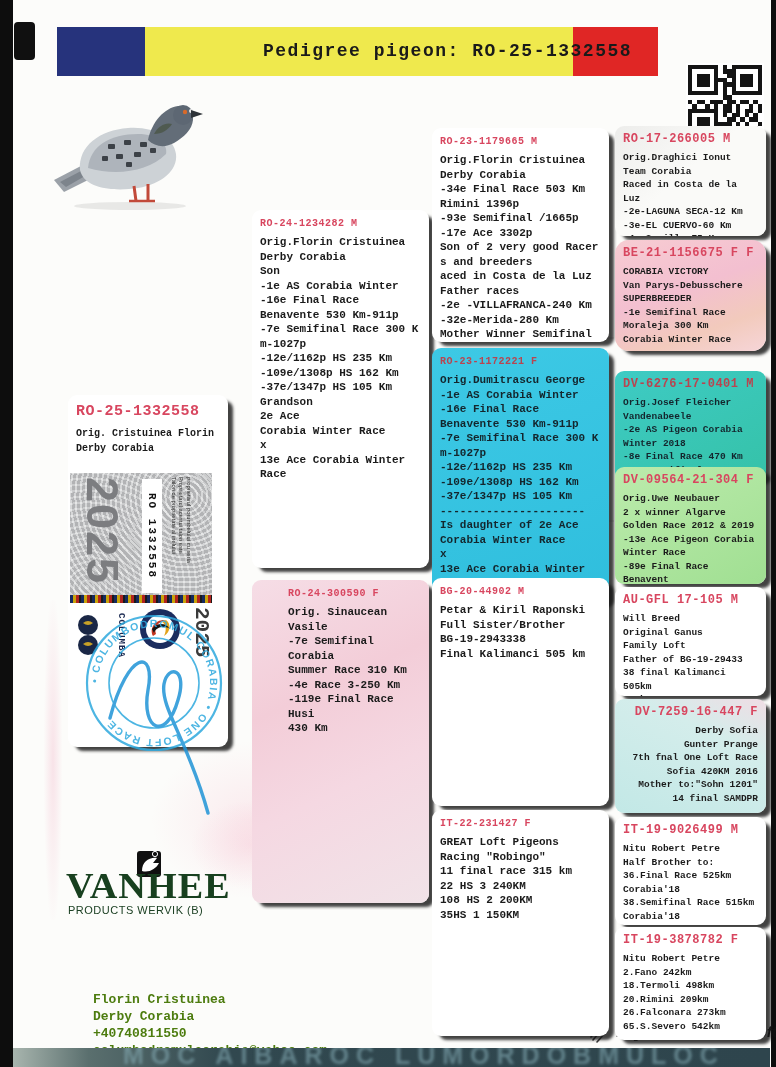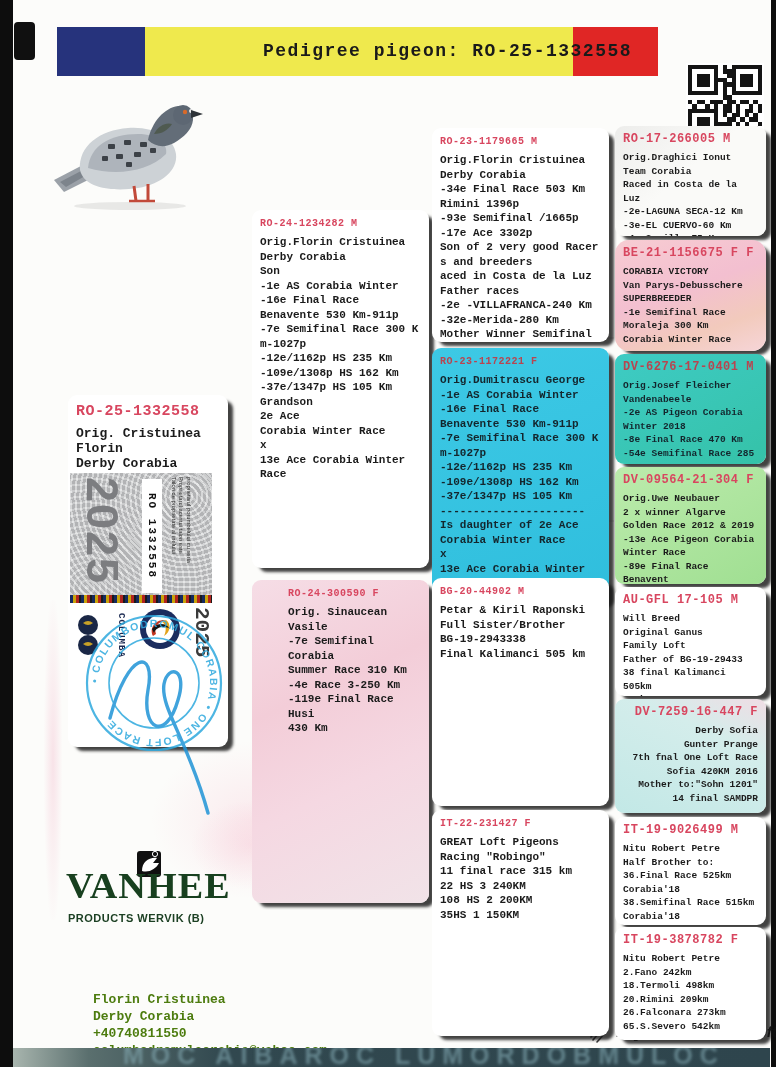--- a/index.html
+++ b/index.html
@@ -26,30 +26,30 @@
   .ctitle{color:#d8465f;font-weight:700;font-size:10px;letter-spacing:.5px;margin:2px 0 6px 0;white-space:nowrap;}
   .ctext{color:#1b1b1b;font-weight:700;font-size:11px;line-height:14.5px;white-space:pre-line;}
   .col2{left:252px;width:177px;}
   .col3{left:432px;width:177px;}
   .col4{left:615px;width:151px;padding:5px 8px;}
   .col4 .ctitle{font-size:12px;margin:1px 0 5px 0;}
   .col4 .ctext{font-size:9.5px;line-height:13.5px;}
   .bg-pink{background:linear-gradient(155deg,#f6dde6 0%,#f3cdd8 35%,#f5d8e2 62%,#f1e3e8 100%);padding-left:36px;}
   .bg-pink2{background:linear-gradient(160deg,#f7ccd2 0%,#f3bfd0 45%,#f2cabc 75%,#f6d5d8 100%);border-radius:14px;}
   .bg-cyan{background:linear-gradient(160deg,#3dc9e5 0%,#2fbedd 100%);}
-  .bg-teal{background:linear-gradient(150deg,#3ecbc4 0%,#35c2a8 100%);}
+  .bg-teal{background:linear-gradient(150deg,#3ecbc4 0%,#35c2a8 100%);margin-top:17px;}
   .bg-green{background:linear-gradient(150deg,#bcebac 0%,#a0df92 100%);}
   .bg-paleteal{background:linear-gradient(205deg,#f0dde4 0%,#d4edeb 32%,#c2e8e6 100%);text-align:right;}
   .bg-gray{background:linear-gradient(140deg,#ededeb 0%,#fafaf8 45%);}
   .bg-cyan .ctext,.bg-teal .ctext{color:#14262d;}
   .bg-cyan .ctitle,.bg-teal .ctitle{color:#b84550;}
   
   #subject-card{left:68px;top:395px;width:160px;height:352px;overflow:visible;}
   #subject-card .ctitle{font-size:15px;}
-  #subject-card .ctext{font-size:13px;line-height:15px;}
+  #subject-card .ctext{font-size:10px;line-height:15px;}
   #ring-tag{position:absolute;left:2px;top:78px;width:142px;height:130px;overflow:hidden;
     background:
       repeating-radial-gradient(circle at 82% 18%,rgba(255,255,255,.38) 0 2px,rgba(40,40,40,.07) 2px 5px),
       repeating-radial-gradient(circle at 12% 88%,rgba(255,255,255,.30) 0 2px,rgba(40,40,40,.06) 2px 6px),
       #c6c7c9;}
   .vtext{writing-mode:vertical-rl;}
   #tag-year{position:absolute;left:6px;top:4px;height:120px;font-size:45px;font-weight:700;
     color:#7c7d80;font-family:"Liberation Sans",sans-serif;letter-spacing:2px;}
   #tag-strip{position:absolute;left:72px;top:6px;width:20px;height:114px;background:#fff;
     display:flex;align-items:center;justify-content:center;}
@@ -64,22 +64,22 @@
   #columba-emblem{position:absolute;left:70px;top:212px;}
   #stamp-year{position:absolute;left:122px;top:212px;height:60px;font-size:21px;font-weight:700;color:#3a3a3a;}
   #blue-stamp{position:absolute;left:-6px;top:193px;pointer-events:none;z-index:3;}
   
   .treeline{position:absolute;background:#d9d9d9;opacity:.6;z-index:1;}
   
   #vanhee{position:absolute;left:66px;top:849px;width:190px;}
   #vanhee-icon{position:absolute;left:71px;top:0px;}
   #vanhee-word{position:absolute;left:0;top:16px;font-family:"Liberation Serif","DejaVu Serif",serif;
     font-weight:700;font-size:36px;color:#18401f;letter-spacing:1px;transform:scaleX(1.06);transform-origin:left;}
-  #vanhee-sub{position:absolute;left:2px;top:63px;font-family:"Liberation Sans",sans-serif;
-    font-weight:700;font-size:11px;color:#1c4023;letter-spacing:.5px;white-space:nowrap;}
+  #vanhee-sub{position:absolute;left:2px;top:55px;font-family:"Liberation Sans",sans-serif;
+    font-weight:400;font-size:11px;color:#1c4023;letter-spacing:.5px;white-space:nowrap;}
   #contact{position:absolute;left:93px;top:991px;font-size:13px;line-height:17px;font-weight:700;
     color:#4d7c0f;white-space:pre-line;}
   #myloft{position:absolute;left:588px;top:1018px;display:flex;align-items:center;gap:4px;}
   #myloft-name{font-family:"DejaVu Sans",sans-serif;font-style:italic;font-weight:600;font-size:17px;color:#2a2a2a;}
   #myloft-url{font-family:"Liberation Sans",sans-serif;font-style:italic;font-weight:700;font-size:15px;color:#111;}
   
   #ghostbar{position:absolute;left:13px;top:1048px;width:757px;height:19px;overflow:hidden;
     background:linear-gradient(90deg,#a8b5ae 0%,#5a6f6e 10%,#31484f 28%,#2e454d 100%);}
   #ghost-text{position:absolute;left:110px;top:-7px;font-family:"Liberation Sans",sans-serif;
     font-weight:700;font-size:25px;letter-spacing:7px;color:rgba(140,180,190,.55);filter:blur(1.6px);white-space:nowrap;}

